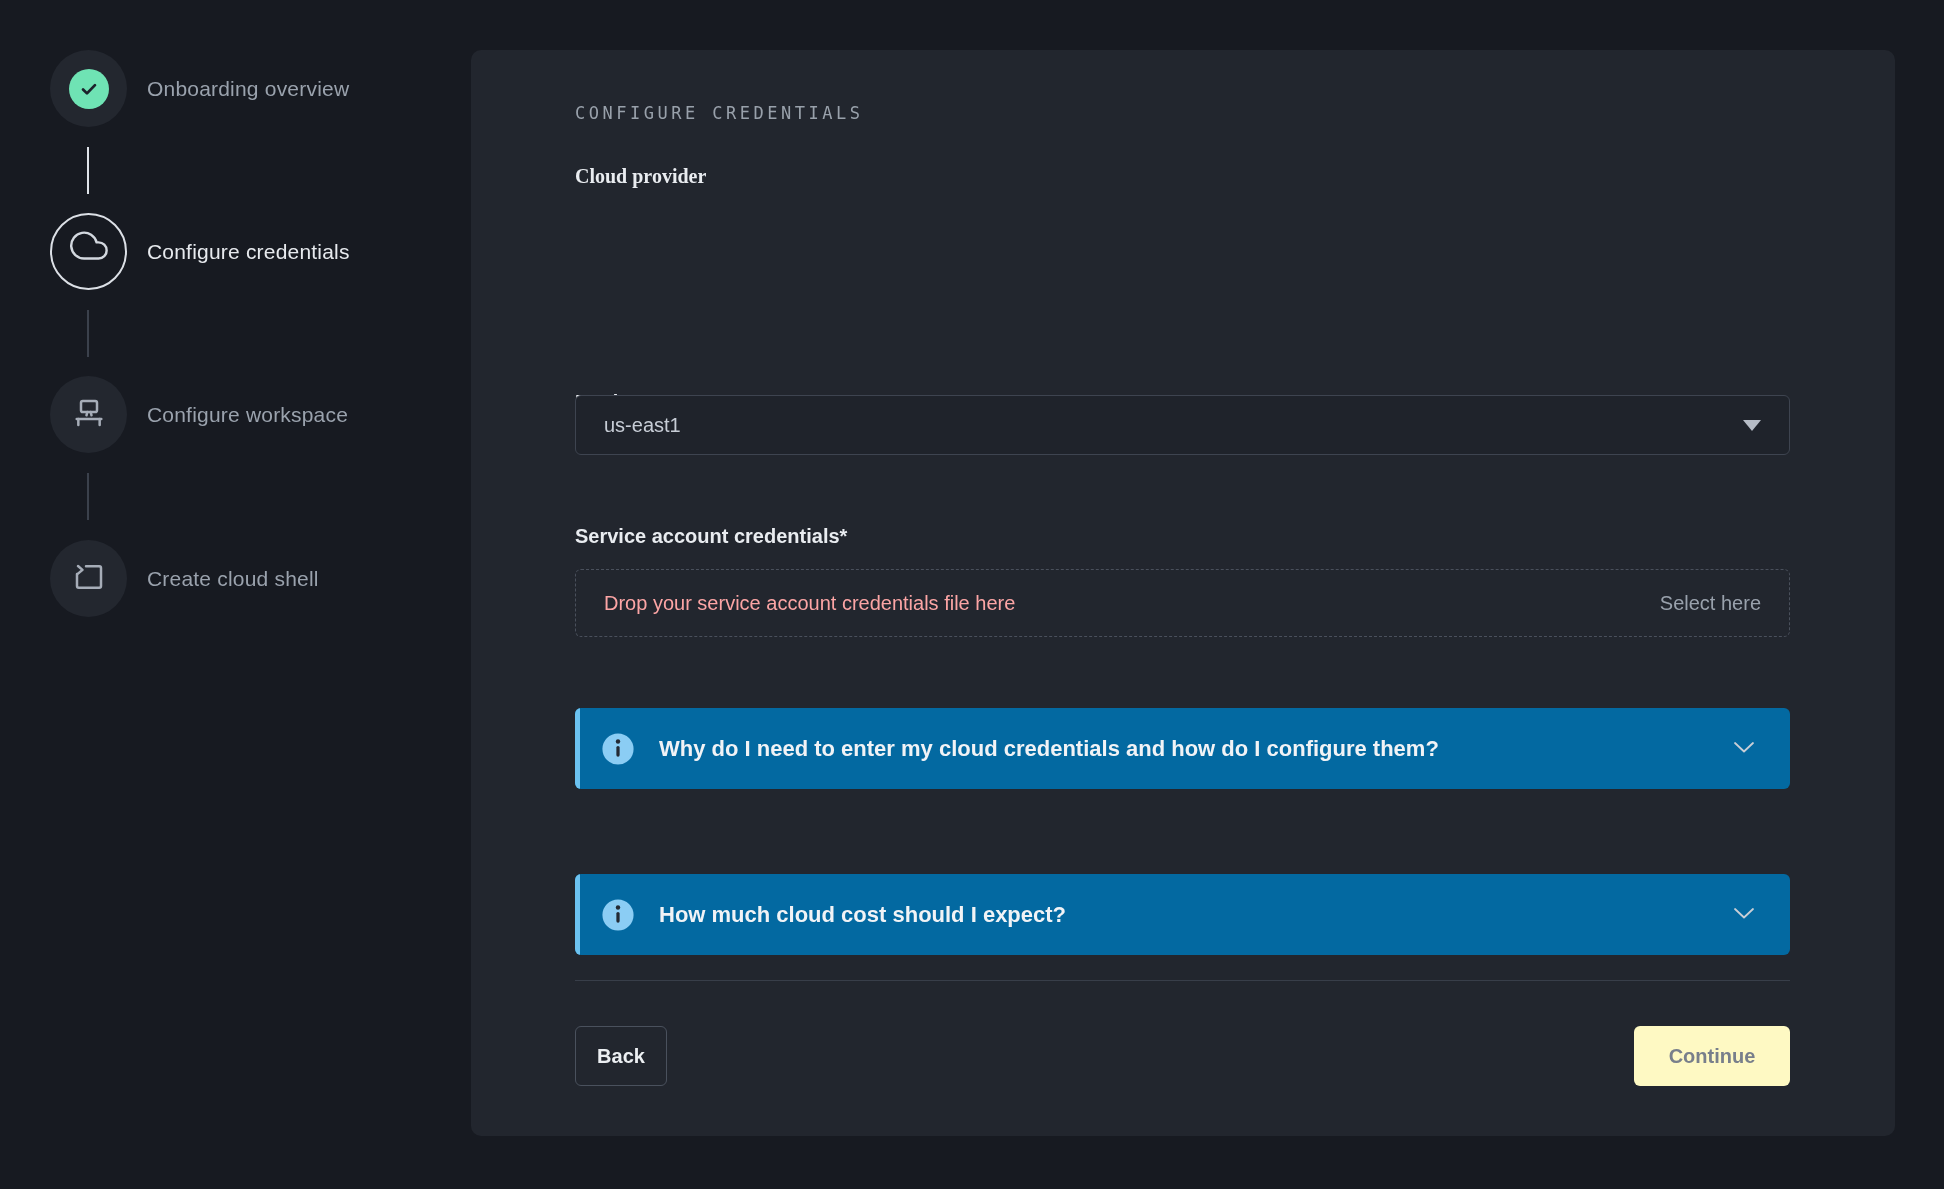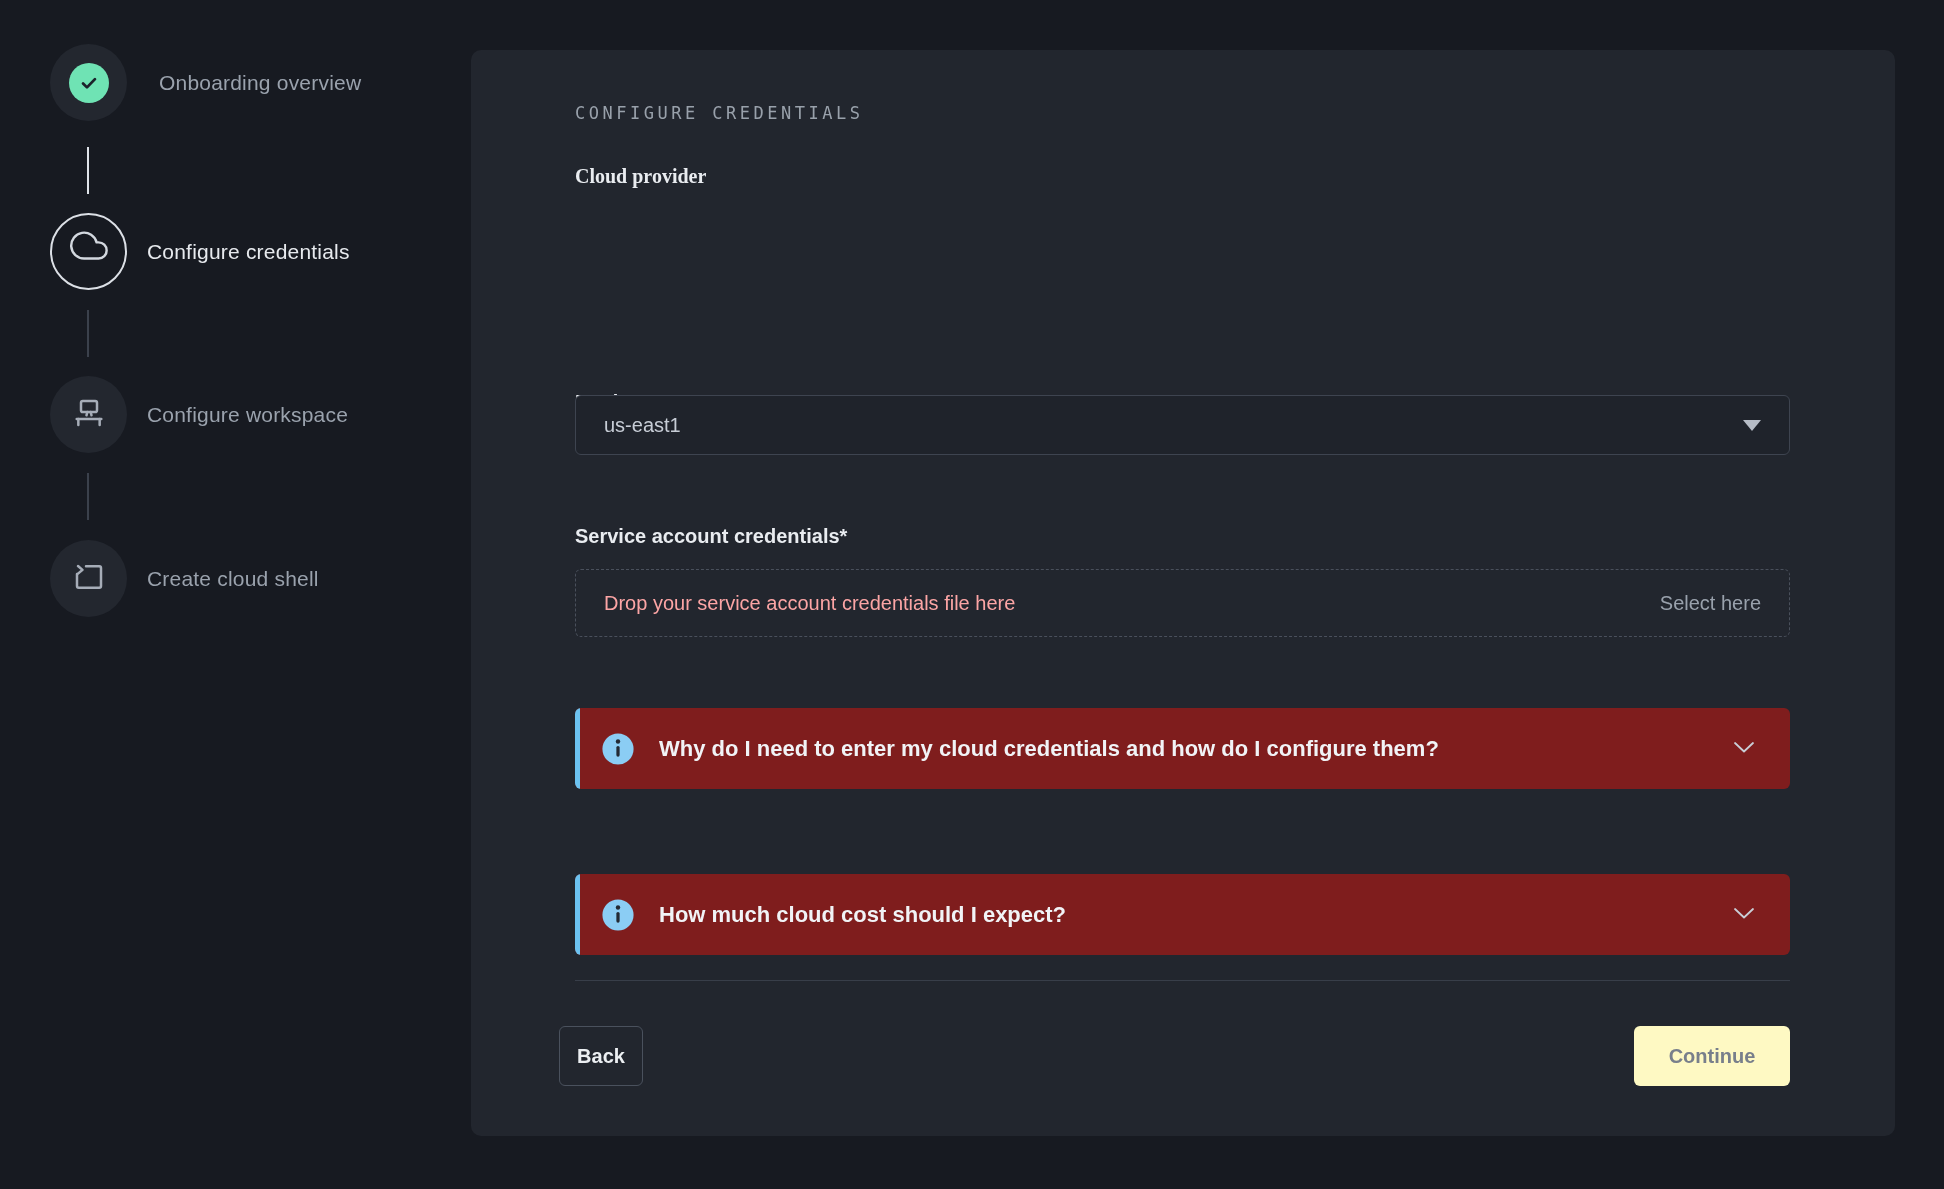--- a/index.html
+++ b/index.html
@@ -71,54 +71,54 @@
     position:absolute; left:104px; top:519px; width:1215px; height:68px;
     border:1px dashed #4A505C; border-radius:6px;
     display:flex; align-items:center; justify-content:space-between;
     padding:0 28px; cursor:pointer;
   }
   .drop-text { font-size:20px; color:#fca5a5; }
   .select-file { font-size:20px; color:#99A1AC; cursor:pointer; }
 
   .faq {
     position:absolute; left:104px; width:1215px; height:81px;
-    background:#7f1d1d; border-radius:6px;
+    background:#0369a1; border-radius:6px;
     display:flex; align-items:center;
     padding-right:35px; overflow:hidden; cursor:pointer;
   }
   .faq--1 { top:658px; }
   .faq--2 { top:824px; }
   .faq-accent { position:absolute; left:0; top:0; bottom:0; width:5px; background:#6CC2F0; }
   .info-badge { margin-left:26px; flex:0 0 34px; height:34px; }
   .faq-title { margin-left:24px; font-size:22px; font-weight:700; color:#F1F3F6; white-space:nowrap; }
   .faq-chevron { margin-left:auto; flex:0 0 22px; }
 
   .divider { position:absolute; left:104px; top:930px; width:1215px; height:1px; background:#383E49; }
 
   .btn {
     position:absolute; top:976px; height:60px;
     border-radius:6px; font-family:"Liberation Sans",sans-serif;
     font-size:20px; font-weight:700; cursor:pointer;
     display:flex; align-items:center; justify-content:center;
   }
   .btn-back {
-    left:88px; width:84px;
+    left:104px; width:92px;
     background:transparent; border:1px solid #4A515D; color:#ECEFF2;
   }
   .btn-continue {
     left:1163px; width:156px;
     background:#fef9c3; border:none; color:#787F8B;
   }
 </style>
 </head>
 <body>
 
 <nav class="stepper">
 
-  <div class="step" style="top:44px;gap:12px;">
+  <div class="step" style="top:50px;">
     <div class="step-circle">
       <span class="check-badge">
         <svg width="22" height="22" viewBox="0 0 24 24" fill="none">
           <path d="M5.5 12.5l4.3 4.3L18.5 7.8" stroke="#1C222B" stroke-width="3" stroke-linecap="round" stroke-linejoin="round"></path>
         </svg>
       </span>
     </div>
     <span class="step-label">Onboarding overview</span>
   </div>
 

